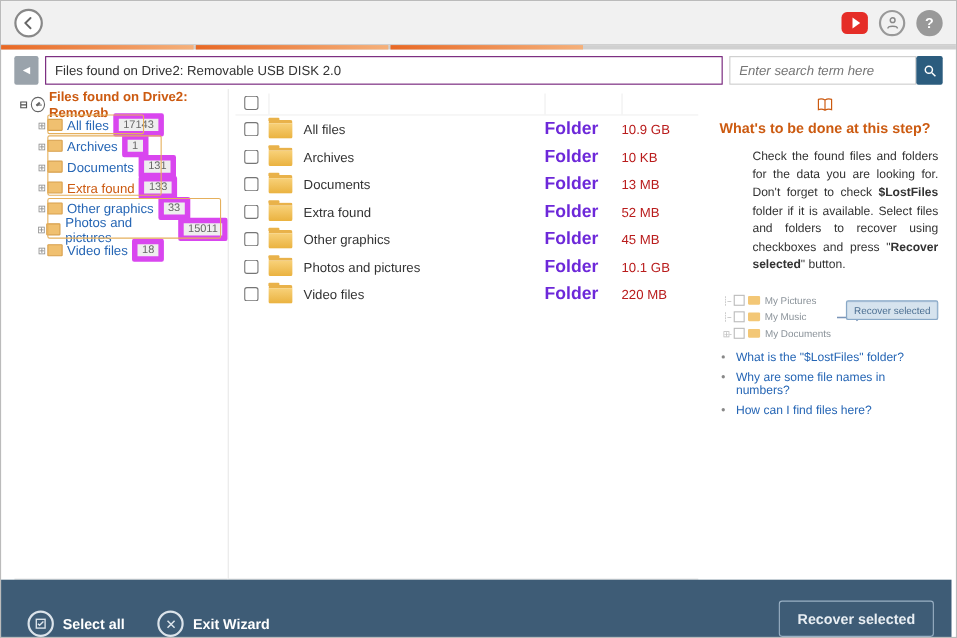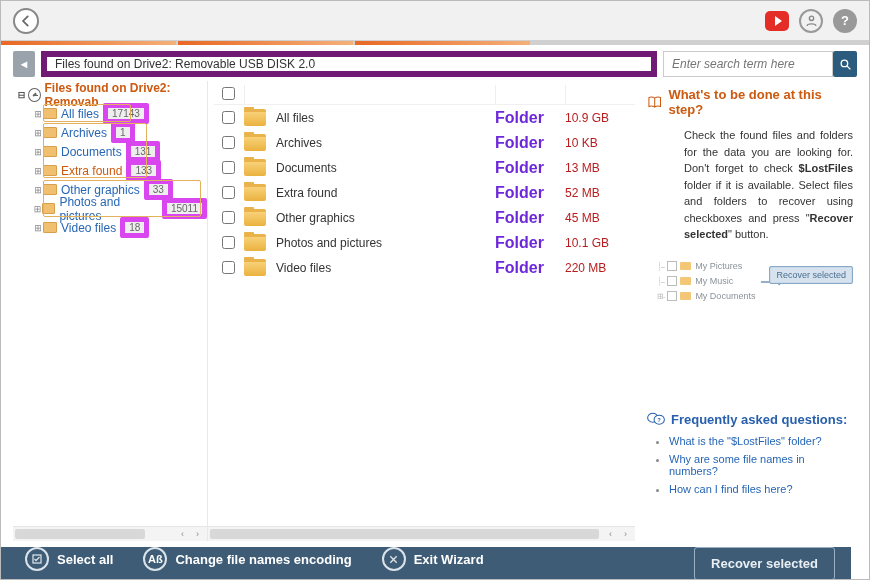--- a/index.html
+++ b/index.html
@@ -22,21 +22,21 @@
 
 .progress { height: 4px; background: #d0d0d0; display: flex; }
 .progress-seg { height: 100%; background: linear-gradient(90deg, #e86824, #f5b07a); }
 .progress-seg.s1 { width: 175px; }
 .progress-seg.s2 { width: 175px; margin-left: 2px; }
 .progress-seg.s3 { width: 175px; margin-left: 2px; }
 
 
 .pathbar { height: 26px; display: flex; align-items: stretch; margin: 6px 12px 4px; gap: 6px; }
 .path-back { width: 22px; background: #9aa3ab; color: #fff; display: flex; align-items: center; justify-content: center; cursor: pointer; font-size: 11px; border-radius: 2px;}
-.path-input { flex: 1; border: 6px solid #701a75; padding: 0 8px; font-size: 12px; display: flex; align-items: center; color: #333; }
+.path-input { flex: 1; border: 1px solid #701a75; padding: 0 8px; font-size: 12px; display: flex; align-items: center; color: #333; }
 .search-wrap { display: flex; }
 .search-input { width: 170px; border: 1px solid #ccc; padding: 0 8px; font-size: 12px; font-style: italic; color: #999; }
 .search-btn { width: 24px; background: #2b5c7e; display: flex; align-items: center; justify-content: center; cursor: pointer; border-radius: 2px;}
 .search-btn svg { width: 13px; height: 13px; }
 
 
 .main { display: flex; height: 460px; margin: 0 12px; }
 .tree-panel { width: 195px; border-right: 1px solid #e8e8e8; overflow: hidden; position: relative; padding-top: 4px; }
 .list-panel { flex: 1; overflow: hidden; padding: 4px 0 0 6px; position: relative; }
 .side-panel { width: 222px; padding: 6px 4px 0 12px; font-size: 11px; color: #333; }
@@ -67,21 +67,21 @@
 .list-header .hdr-cell { border-left: 1px solid #eee; height: 100%; }
 .list-row { display: flex; height: 25px; align-items: center; padding-left: 8px; }
 .list-row input[type="checkbox"] { width: 13px; height: 13px; margin-right: 9px; }
 .folder-ico { width: 22px; height: 17px; background: linear-gradient(#f8d179,#eab23f); border-radius: 2px; margin-right: 10px; position: relative; border-top: 3px solid #e9b24a;}
 .folder-ico::before { content:""; position:absolute; top:-5px; left:0; width:10px; height:3px; background:#e9b24a; border-radius:1px 1px 0 0;}
 .list-row .name { flex: 1; font-size: 12px; color: #333; }
 .list-row .type { width: 70px; font-size: 16px; color: #6d28d9; font-weight: bold; }
 .list-row .size { width: 70px; text-align: left; padding-right: 14px; font-size: 12px; color: #b91c1c; }
 
 
-.side-title { display: flex; align-items: center; gap: 6px; color: #cc5a10; font-weight: bold; font-size: 13px; margin-bottom: 10px; }
+.side-title { display: flex; align-items: center; gap: 6px; color: #cc5a10; font-weight: bold; font-size: 13px; margin-bottom: 10px; flex-direction: column; }
 .side-title svg { width: 16px; height: 16px; }
 .side-text { font-size: 11px; line-height: 1.5; text-align: justify; color: #333; margin-bottom: 12px; margin-left: 37px; }
 .side-text b { font-weight: bold; }
 .side-illus { border: none; font-size: 9px; color: #8a9299; padding: 4px 2px 8px; position: relative; }
 .side-illus .row { display: flex; align-items: center; height: 15px; padding-left: 8px; }
 .side-illus .tree-dash { color: #bbb; margin-right: 3px; font-size: 8px; letter-spacing:-1px;}
 .side-illus .mini-fold { width: 11px; height: 8px; background: #f3c776; margin-right: 4px; border-radius:1px;}
 .side-illus .arrow { position: absolute; right: 70px; top: 17px; font-size: 16px; color: #7a95b8; }
 .side-illus .recover-mini { position: absolute; right: 0; top: 11px; border: 1px solid #88a8c7; background: #d6e3ee; color: #4b6e91; font-size: 9px; padding: 3px 6px; border-radius: 2px; box-shadow: 0 0 1px #6a8db3 inset;}
 .faq-title { display: flex; align-items: center; gap: 6px; color: #2860ad; font-weight: bold; font-size: 13px; margin-top: 100px; margin-bottom: 8px; }
@@ -90,21 +90,21 @@
 .faq-list li { margin-bottom: 6px; color:#888;}
 .faq-list li span { color: #2666b5; font-size: 11px; cursor: pointer; }
 
 
 .hscroll { position: absolute; bottom: 0; left: 0; right: 0; height: 15px; background: #f4f4f4; border-top: 1px solid #e6e6e6; display: flex; align-items: center; justify-content: flex-end; padding-right: 2px; }
 .hscroll .thumb { position: absolute; left: 2px; top: 2px; bottom: 2px; width: 130px; background: #d8d8d8; border-radius: 2px; }
 .hscroll .arrow-btn { width: 15px; text-align: center; color: #888; font-size: 9px; }
 .list-panel .hscroll .thumb { width: auto; left: 2px; right: 36px; }
 
 
-.footer { position: absolute; left: 0; right: 18px; bottom: 0; height: 32px; background: #3e5c76; display: flex; align-items: flex-start; padding: 0 16px 0 24px; color: #fff; }
+.footer { position: absolute; left: 0; right: 4px; bottom: 0; height: 52px; background: #3e5c76; display: flex; align-items: flex-end; padding: 0 16px 0 24px; color: #fff; }
 .ftr-btn { display: flex; align-items: center; gap: 8px; margin-right: 30px; cursor: pointer; }
 .ftr-btn .circ { width: 24px; height: 24px; border: 2px solid #dbe3ea; border-radius: 50%; display: flex; align-items: center; justify-content: center; font-size: 11px; font-weight: bold; }
 .ftr-btn .lbl { font-size: 13px; font-weight: bold; }
 .ftr-spacer { flex: 1; }
 .recover-btn { border: 1px solid #99b0c4; padding: 8px 16px; border-radius: 3px; font-size: 13px; font-weight: bold; cursor: pointer; background: #3e5c76; color: #e8eef3;}
 </style>
 </head>
 <body>
 
 <div class="header">
@@ -300,51 +300,39 @@
         </div>
       <div class="row">
           <span class="tree-dash">⊞-</span>
           <span style="width:10px;height:10px;border:1px solid #bbb;margin-right:3px;"></span>
           <span class="mini-fold"></span>
           <span>My Documents</span>
         </div>
       <span class="arrow">⟶</span>
       <span class="recover-mini">Recover selected</span>
     </div>
-    <div class="faq-title">
-      <svg viewBox="0 0 28 20">
-          <ellipse cx="9" cy="8" rx="8" ry="7" stroke="#2860ad" stroke-width="1.6" fill="none"></ellipse>
-          <ellipse cx="19" cy="11" rx="8" ry="7" stroke="#2860ad" stroke-width="1.6" fill="#fff"></ellipse>
-          <text x="16" y="15" font-size="9" fill="#2860ad" font-weight="bold">?</text>
-        </svg>
-      <span>Frequently asked questions:</span>
-    </div>
     <ul class="faq-list">
       <li><span>What is the "$LostFiles" folder?</span></li>
       <li><span>Why are some file names in numbers?</span></li>
       <li><span>How can I find files here?</span></li>
     </ul>
   </div>
 </div>
 
 <div class="footer">
   <div class="ftr-btn">
     <div class="circ">
       <svg width="12" height="12" viewBox="0 0 24 24">
           <rect x="4" y="4" width="16" height="16" stroke="#dbe3ea" stroke-width="2.5" fill="none"></rect>
           <path d="M7 12l3 3 7-7" stroke="#dbe3ea" stroke-width="2.5" fill="none"></path>
         </svg>
     </div>
     <span class="lbl">Select all</span>
   </div>
   <div class="ftr-btn">
-    <div class="circ">Aß</div>
-    <span class="lbl">Change file names encoding</span>
-  </div>
-  <div class="ftr-btn">
     <div class="circ">
       <svg width="11" height="11" viewBox="0 0 24 24">
           <path d="M5 5l14 14M19 5L5 19" stroke="#dbe3ea" stroke-width="3"></path>
         </svg>
     </div>
     <span class="lbl">Exit Wizard</span>
   </div>
   <div class="ftr-spacer"></div>
   <div class="recover-btn">Recover selected</div>
 </div>

